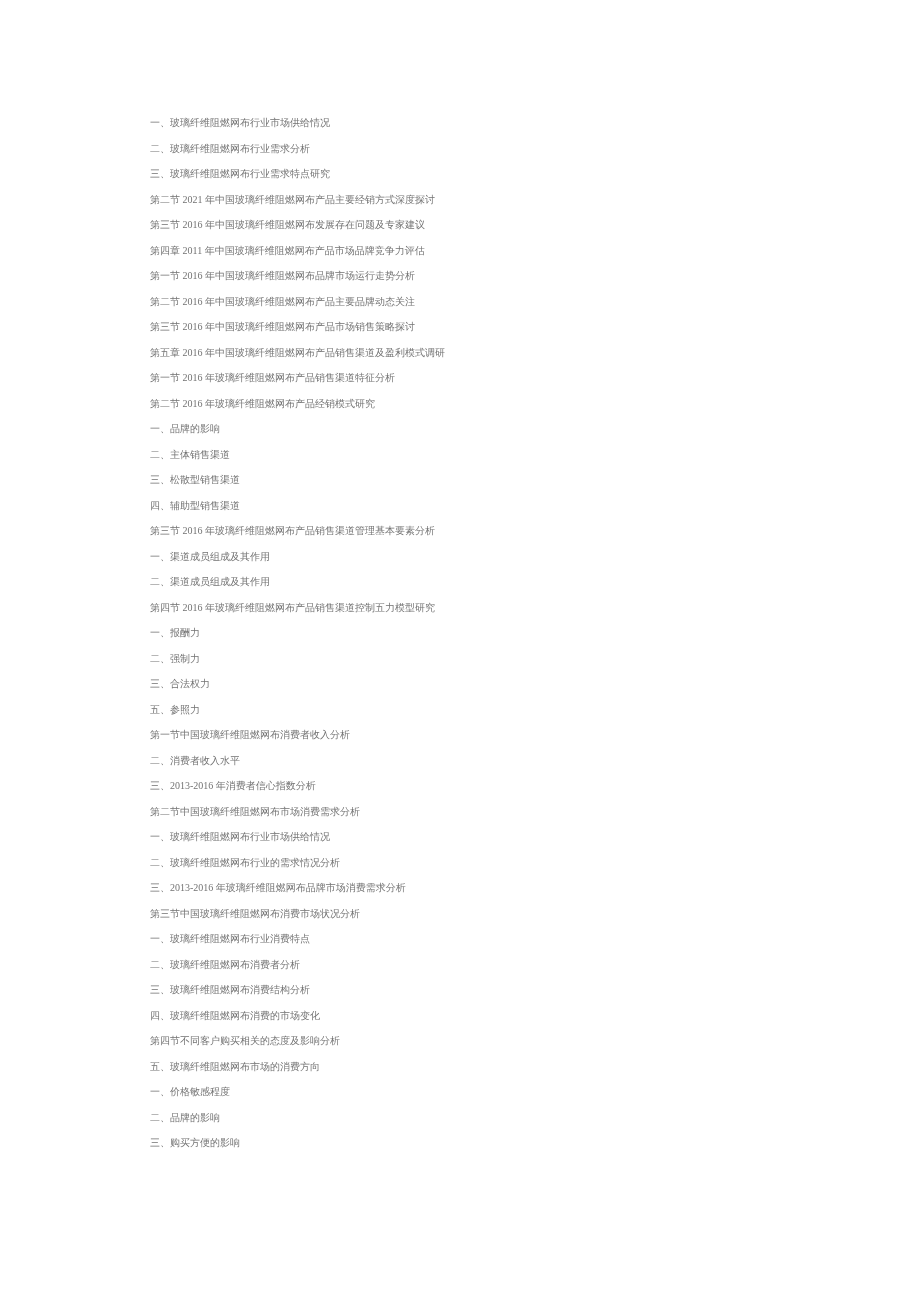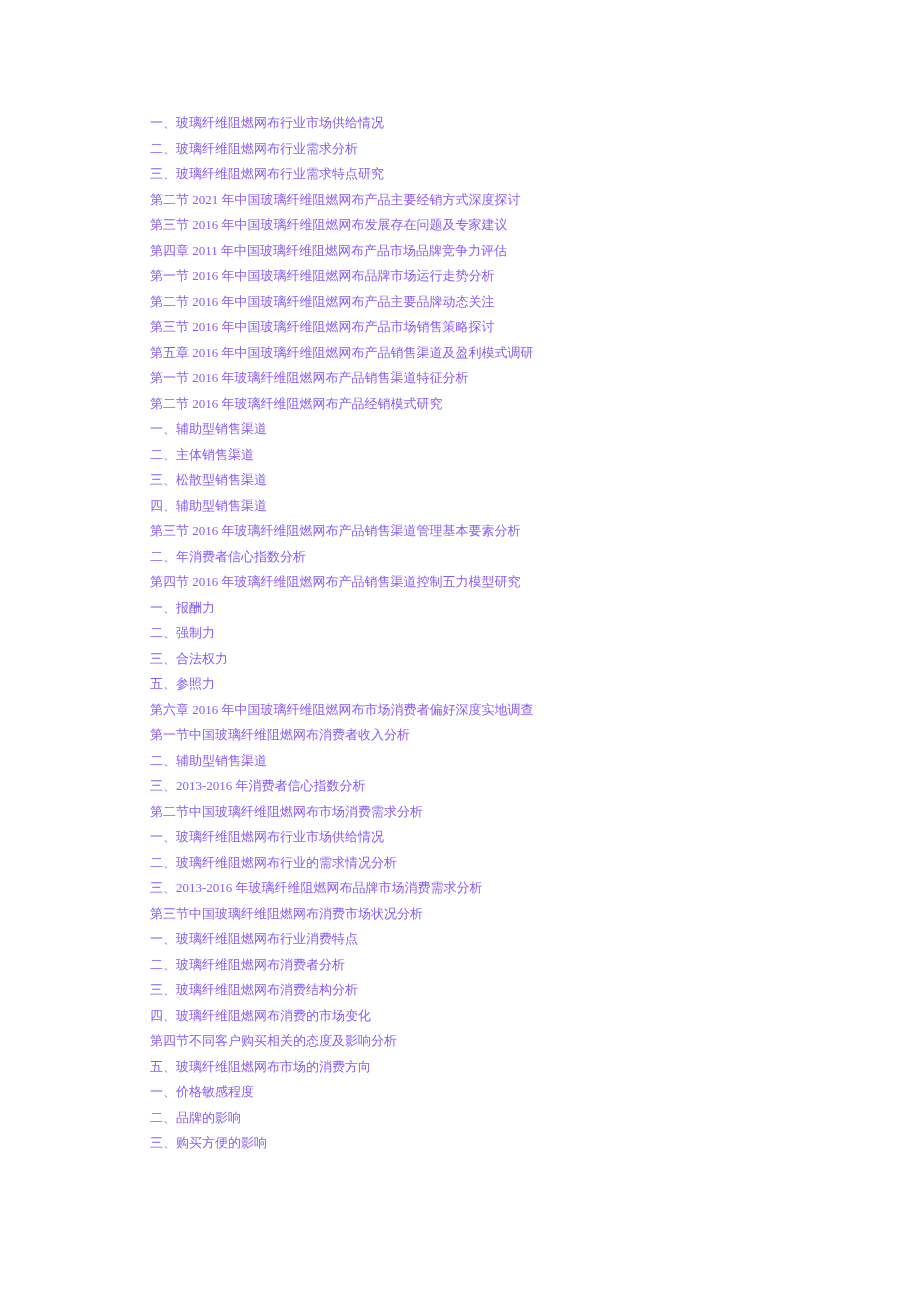--- a/index.html
+++ b/index.html
@@ -7,56 +7,56 @@
     padding: 0;
     background: #ffffff;
     font-family: "SimSun", "宋体", serif;
     width: 920px;
   }
   .page {
     padding: 110px 150px 90px 150px;
     box-sizing: border-box;
   }
   .line {
-    font-size: 13px;
+    font-size: 10px;
     line-height: 25.5px;
-    color: #8b5cf6;
+    color: #737373;
     white-space: nowrap;
   }
 </style>
 </head>
 <body>
 
 <div class="page">
   <div class="line">一、玻璃纤维阻燃网布行业市场供给情况</div>
   <div class="line">二、玻璃纤维阻燃网布行业需求分析</div>
   <div class="line">三、玻璃纤维阻燃网布行业需求特点研究</div>
   <div class="line">第二节 2021 年中国玻璃纤维阻燃网布产品主要经销方式深度探讨</div>
   <div class="line">第三节 2016 年中国玻璃纤维阻燃网布发展存在问题及专家建议</div>
   <div class="line">第四章 2011 年中国玻璃纤维阻燃网布产品市场品牌竞争力评估</div>
   <div class="line">第一节 2016 年中国玻璃纤维阻燃网布品牌市场运行走势分析</div>
   <div class="line">第二节 2016 年中国玻璃纤维阻燃网布产品主要品牌动态关注</div>
   <div class="line">第三节 2016 年中国玻璃纤维阻燃网布产品市场销售策略探讨</div>
   <div class="line">第五章 2016 年中国玻璃纤维阻燃网布产品销售渠道及盈利模式调研</div>
   <div class="line">第一节 2016 年玻璃纤维阻燃网布产品销售渠道特征分析</div>
   <div class="line">第二节 2016 年玻璃纤维阻燃网布产品经销模式研究</div>
-  <div class="line">一、辅助型销售渠道</div>
+  <div class="line">一、品牌的影响</div>
   <div class="line">二、主体销售渠道</div>
   <div class="line">三、松散型销售渠道</div>
   <div class="line">四、辅助型销售渠道</div>
   <div class="line">第三节 2016 年玻璃纤维阻燃网布产品销售渠道管理基本要素分析</div>
-  <div class="line">二、年消费者信心指数分析</div>
+  <div class="line">一、渠道成员组成及其作用</div>
+  <div class="line">二、渠道成员组成及其作用</div>
   <div class="line">第四节 2016 年玻璃纤维阻燃网布产品销售渠道控制五力模型研究</div>
   <div class="line">一、报酬力</div>
   <div class="line">二、强制力</div>
   <div class="line">三、合法权力</div>
   <div class="line">五、参照力</div>
-  <div class="line">第六章 2016 年中国玻璃纤维阻燃网布市场消费者偏好深度实地调查</div>
   <div class="line">第一节中国玻璃纤维阻燃网布消费者收入分析</div>
-  <div class="line">二、辅助型销售渠道</div>
+  <div class="line">二、消费者收入水平</div>
   <div class="line">三、2013-2016 年消费者信心指数分析</div>
   <div class="line">第二节中国玻璃纤维阻燃网布市场消费需求分析</div>
   <div class="line">一、玻璃纤维阻燃网布行业市场供给情况</div>
   <div class="line">二、玻璃纤维阻燃网布行业的需求情况分析</div>
   <div class="line">三、2013-2016 年玻璃纤维阻燃网布品牌市场消费需求分析</div>
   <div class="line">第三节中国玻璃纤维阻燃网布消费市场状况分析</div>
   <div class="line">一、玻璃纤维阻燃网布行业消费特点</div>
   <div class="line">二、玻璃纤维阻燃网布消费者分析</div>
   <div class="line">三、玻璃纤维阻燃网布消费结构分析</div>
   <div class="line">四、玻璃纤维阻燃网布消费的市场变化</div>

